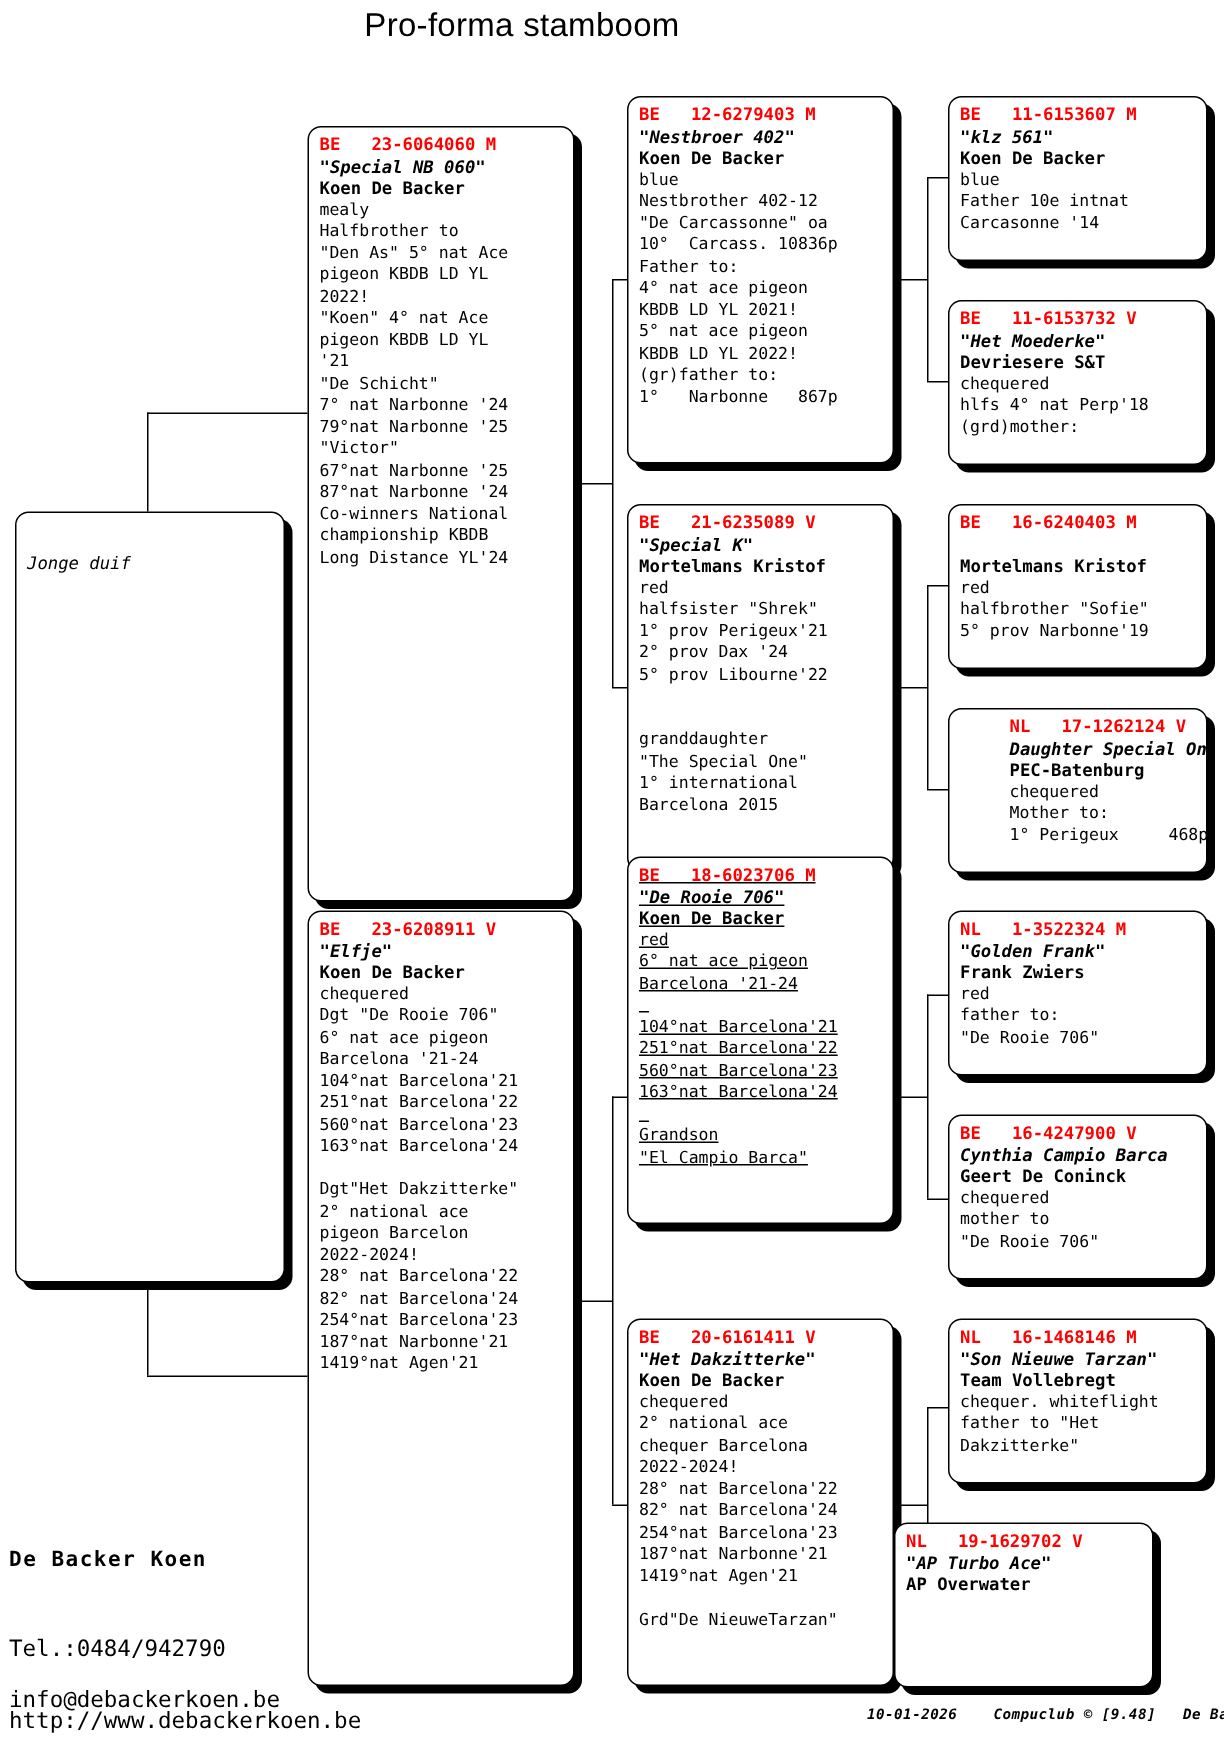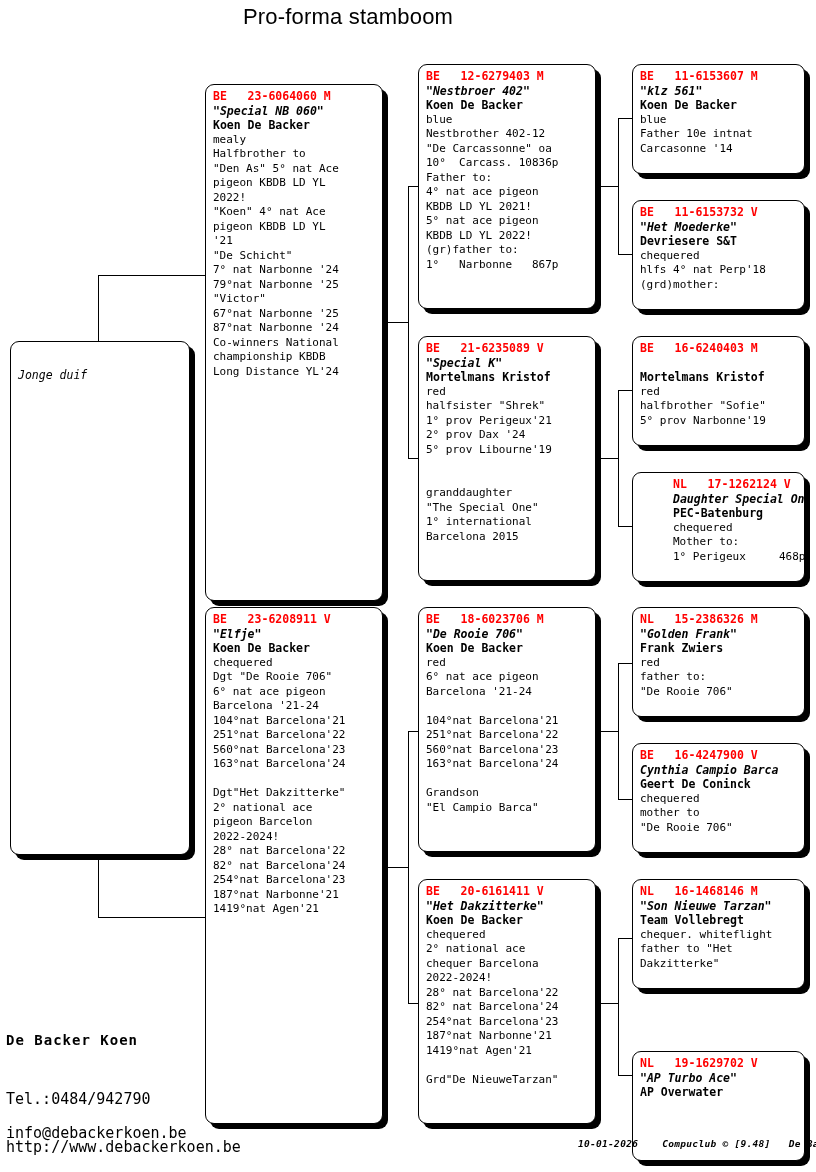--- a/index.html
+++ b/index.html
@@ -153,24 +153,24 @@
     <div class="hdr">BE   12-6279403 M</div>
     <div class="nick">"Nestbroer 402"</div>
     <div class="owner">Koen De Backer</div>
     <div class="lines"><div>blue</div><div>Nestbrother 402-12</div><div>"De Carcassonne" oa</div><div>10°  Carcass. 10836p</div><div>Father to:</div><div>4° nat ace pigeon</div><div>KBDB LD YL 2021!</div><div>5° nat ace pigeon</div><div>KBDB LD YL 2022!</div><div>(gr)father to:</div><div>1°   Narbonne   867p</div></div>
   </div>
 
   <div class="box" style="left:418px; top:336px; width:178px; height:245px;">
     <div class="hdr">BE   21-6235089 V</div>
     <div class="nick">"Special K"</div>
     <div class="owner">Mortelmans Kristof</div>
-    <div class="lines"><div>red</div><div>halfsister "Shrek"</div><div>1° prov Perigeux'21</div><div>2° prov Dax '24</div><div>5° prov Libourne'19</div><div>&nbsp;</div><div>&nbsp;</div><div>granddaughter</div><div>"The Special One"</div><div>1° international</div><div>Barcelona 2015</div></div>
-  </div>
-
-  <div class="box" style="left:418px; top:607px; width:178px; height:245px;">
+    <div class="lines"><div>red</div><div>halfsister "Shrek"</div><div>1° prov Perigeux'21</div><div>2° prov Dax '24</div><div>5° prov Libourne'22</div><div>&nbsp;</div><div>&nbsp;</div><div>granddaughter</div><div>"The Special One"</div><div>1° international</div><div>Barcelona 2015</div></div>
+  </div>
+
+  <div class="box" style="left:418px; top:571px; width:178px; height:245px;text-decoration:underline;">
     <div class="hdr">BE   18-6023706 M</div>
     <div class="nick">"De Rooie 706"</div>
     <div class="owner">Koen De Backer</div>
     <div class="lines"><div>red</div><div>6° nat ace pigeon</div><div>Barcelona '21-24</div><div>&nbsp;</div><div>104°nat Barcelona'21</div><div>251°nat Barcelona'22</div><div>560°nat Barcelona'23</div><div>163°nat Barcelona'24</div><div>&nbsp;</div><div>Grandson</div><div>"El Campio Barca"</div></div>
   </div>
 
   <div class="box" style="left:418px; top:879px; width:178px; height:245px;">
     <div class="hdr">BE   20-6161411 V</div>
     <div class="nick">"Het Dakzitterke"</div>
     <div class="owner">Koen De Backer</div>
@@ -199,41 +199,41 @@
   </div>
 
   <div class="box" style="left:632px; top:472px; width:173px; height:110px;padding-left:40px;">
     <div class="hdr">NL   17-1262124 V</div>
     <div class="nick">Daughter Special One</div>
     <div class="owner">PEC-Batenburg</div>
     <div class="lines"><div>chequered</div><div>Mother to:</div><div>1° Perigeux     468p</div></div>
   </div>
 
   <div class="box" style="left:632px; top:607px; width:173px; height:110px;">
-    <div class="hdr">NL   15-2386326 M</div>
+    <div class="hdr">NL   1-3522324 M</div>
     <div class="nick">"Golden Frank"</div>
     <div class="owner">Frank Zwiers</div>
     <div class="lines"><div>red</div><div>father to:</div><div>"De Rooie 706"</div></div>
   </div>
 
   <div class="box" style="left:632px; top:743px; width:173px; height:110px;">
     <div class="hdr">BE   16-4247900 V</div>
     <div class="nick">Cynthia Campio Barca</div>
     <div class="owner">Geert De Coninck</div>
     <div class="lines"><div>chequered</div><div>mother to</div><div>"De Rooie 706"</div></div>
   </div>
 
   <div class="box" style="left:632px; top:879px; width:173px; height:110px;">
     <div class="hdr">NL   16-1468146 M</div>
     <div class="nick">"Son Nieuwe Tarzan"</div>
     <div class="owner">Team Vollebregt</div>
     <div class="lines"><div>chequer. whiteflight</div><div>father to "Het</div><div>Dakzitterke"</div></div>
   </div>
 
-  <div class="box" style="left:632px; top:1015px; width:173px; height:110px;margin-top:36px;">
+  <div class="box" style="left:596px; top:1015px; width:173px; height:110px;">
     <div class="hdr">NL   19-1629702 V</div>
     <div class="nick">"AP Turbo Ace"</div>
     <div class="owner">AP Overwater</div>
   </div>
 
   <div class="owner-name">De Backer Koen</div>
   <div class="contact tel">Tel.:0484/942790</div>
   <div class="contact mail">info@debackerkoen.be</div>
   <div class="contact web">http://www.debackerkoen.be</div>
   <div class="footer-right">10-01-2026    Compuclub © [9.48]   De Backer Koen</div>

